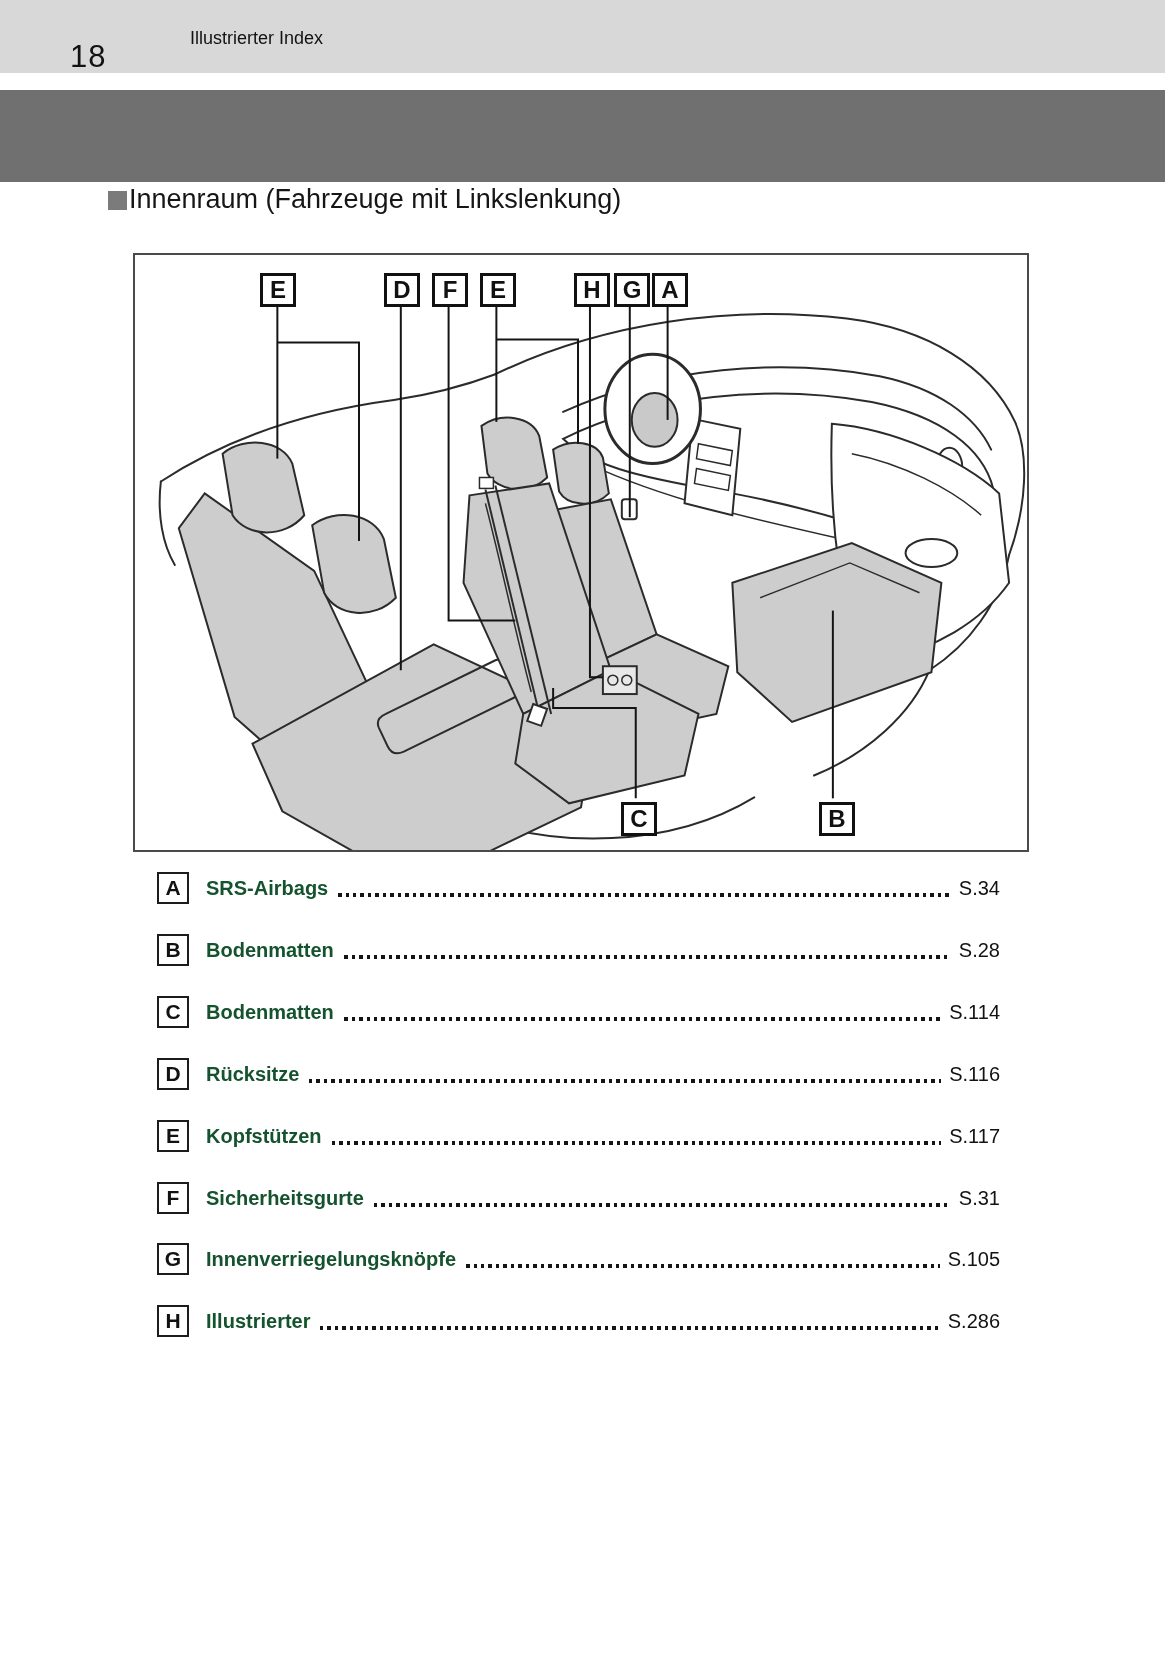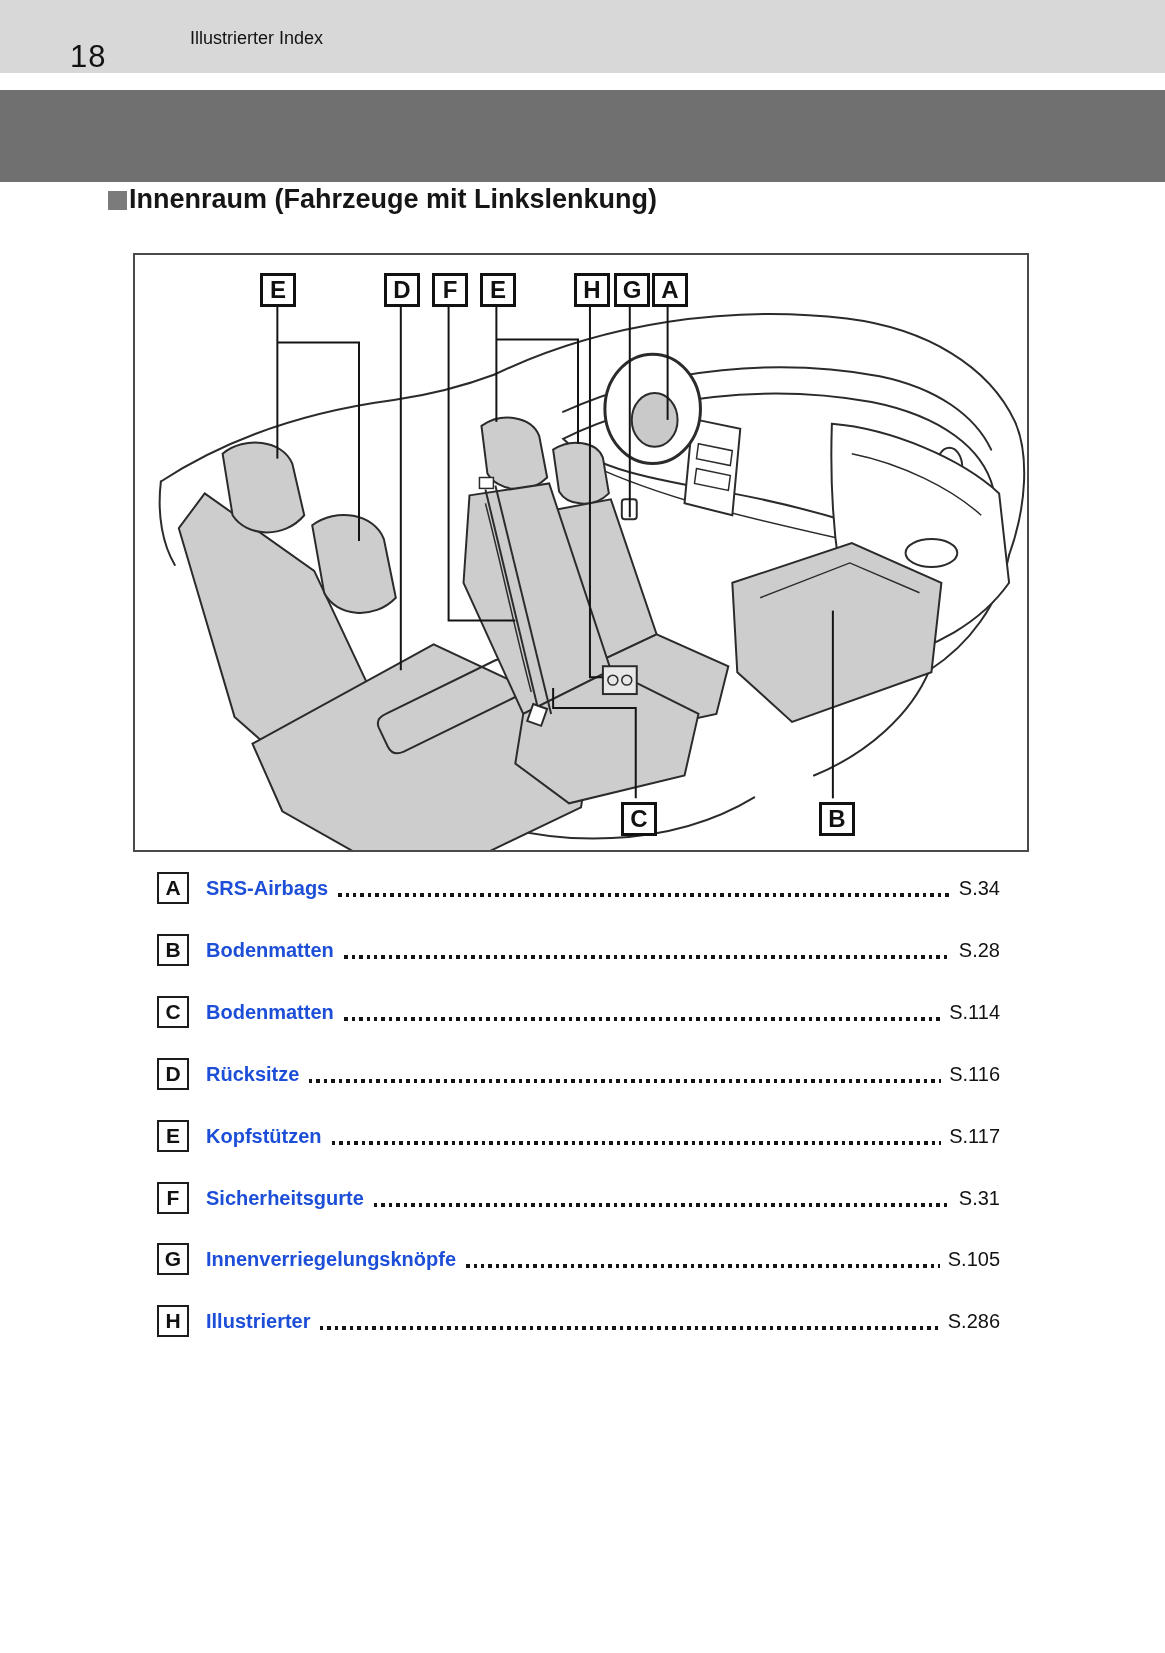--- a/index.html
+++ b/index.html
@@ -3,33 +3,33 @@
 <meta charset="utf-8">
 <style>
   html,body{margin:0;padding:0;background:#fff;}
   .page{position:relative;width:1165px;height:1653px;background:#ffffff;overflow:hidden;
         font-family:"Liberation Sans","DejaVu Sans",sans-serif;color:#111;}
   .header-band{position:absolute;top:0;left:0;width:100%;height:73px;background:#d8d8d8;}
   .page-num{position:absolute;left:70px;top:19px;font-size:31px;font-weight:normal;letter-spacing:1px;color:#121212;margin-top:20px;}
   .chapter-title{position:absolute;left:190px;top:28px;font-size:18px;font-weight:normal;color:#121212;}
   .title-band{position:absolute;top:90px;left:0;width:100%;height:92px;background:#707070;}
   .section-title{position:absolute;top:186px;left:108px;display:flex;align-items:center;
-        font-size:27px;font-weight:bold;color:#161616;line-height:1;}
+        font-size:27px;font-weight:normal;color:#161616;line-height:1;}
   .section-bullet{width:19px;height:19px;background:#7b7b7b;margin-right:2px;margin-top:2px;flex:0 0 auto;}
   .figure{position:absolute;left:133px;top:253px;width:896px;height:599px;border:2px solid #4a4a4a;
         box-sizing:border-box;background:#fff;}
   .figure svg{position:absolute;left:0;top:0;width:100%;height:100%;}
   .callout{position:absolute;width:36px;height:34px;background:#fff;border:3px solid #111;
         box-sizing:border-box;display:flex;align-items:center;justify-content:center;
         font-size:24px;font-weight:bold;color:#111;line-height:1;}
   .index-list{position:absolute;left:157px;top:0;width:843px;height:100%;}
   .index-row{position:absolute;left:0;width:100%;height:32px;display:flex;align-items:center;}
   .key-box{width:32px;height:32px;border:2px solid #1c1c1c;box-sizing:border-box;flex:0 0 auto;
         display:flex;align-items:center;justify-content:center;font-size:21px;font-weight:bold;background:#fff;}
-  .row-label{margin-left:17px;font-size:20px;font-weight:bold;white-space:nowrap;color:#1d4ed8;}
+  .row-label{margin-left:17px;font-size:20px;font-weight:bold;white-space:nowrap;color:#14532d;}
   .row-dots{flex:1 1 auto;height:4px;align-self:flex-end;margin:0 8px 7px 10px;
         background-image:repeating-linear-gradient(to right,#141414 0 3.5px,transparent 3.5px 7.5px);}
   .row-page{font-size:20px;font-weight:normal;white-space:nowrap;color:#121212;}
 </style>
 </head>
 <body>
 
 <div class="page">
 
   <div class="header-band"></div>

